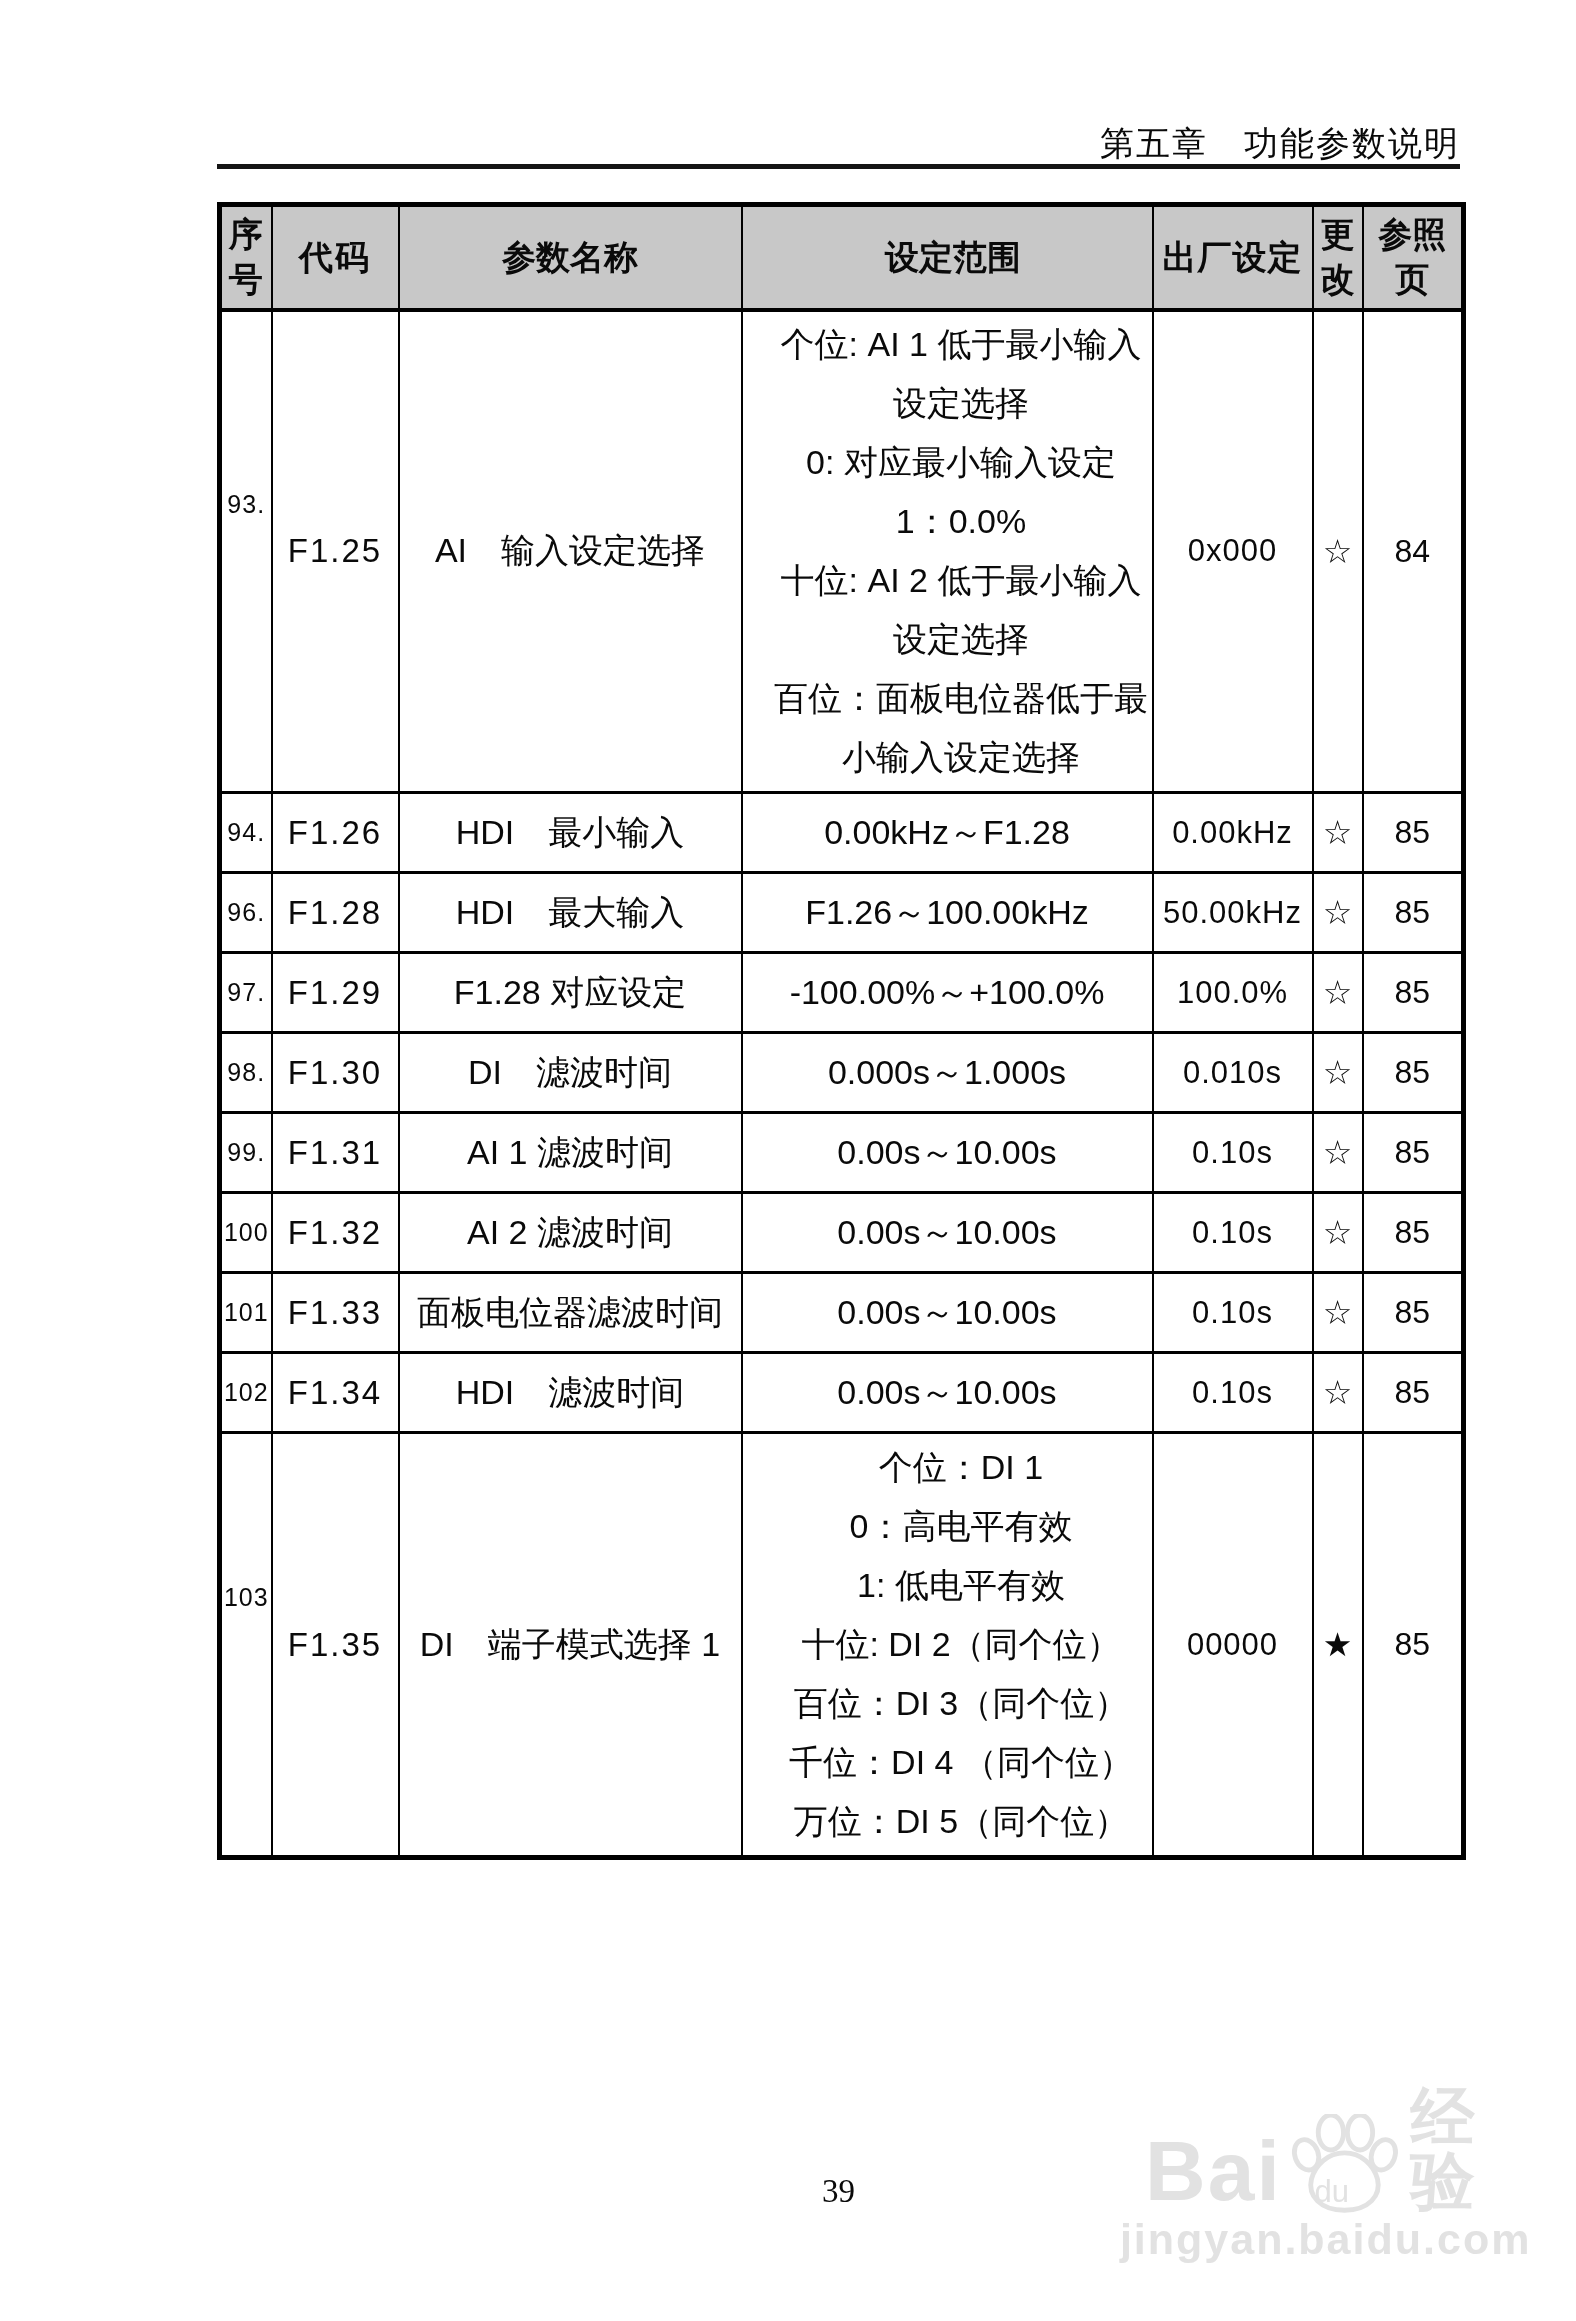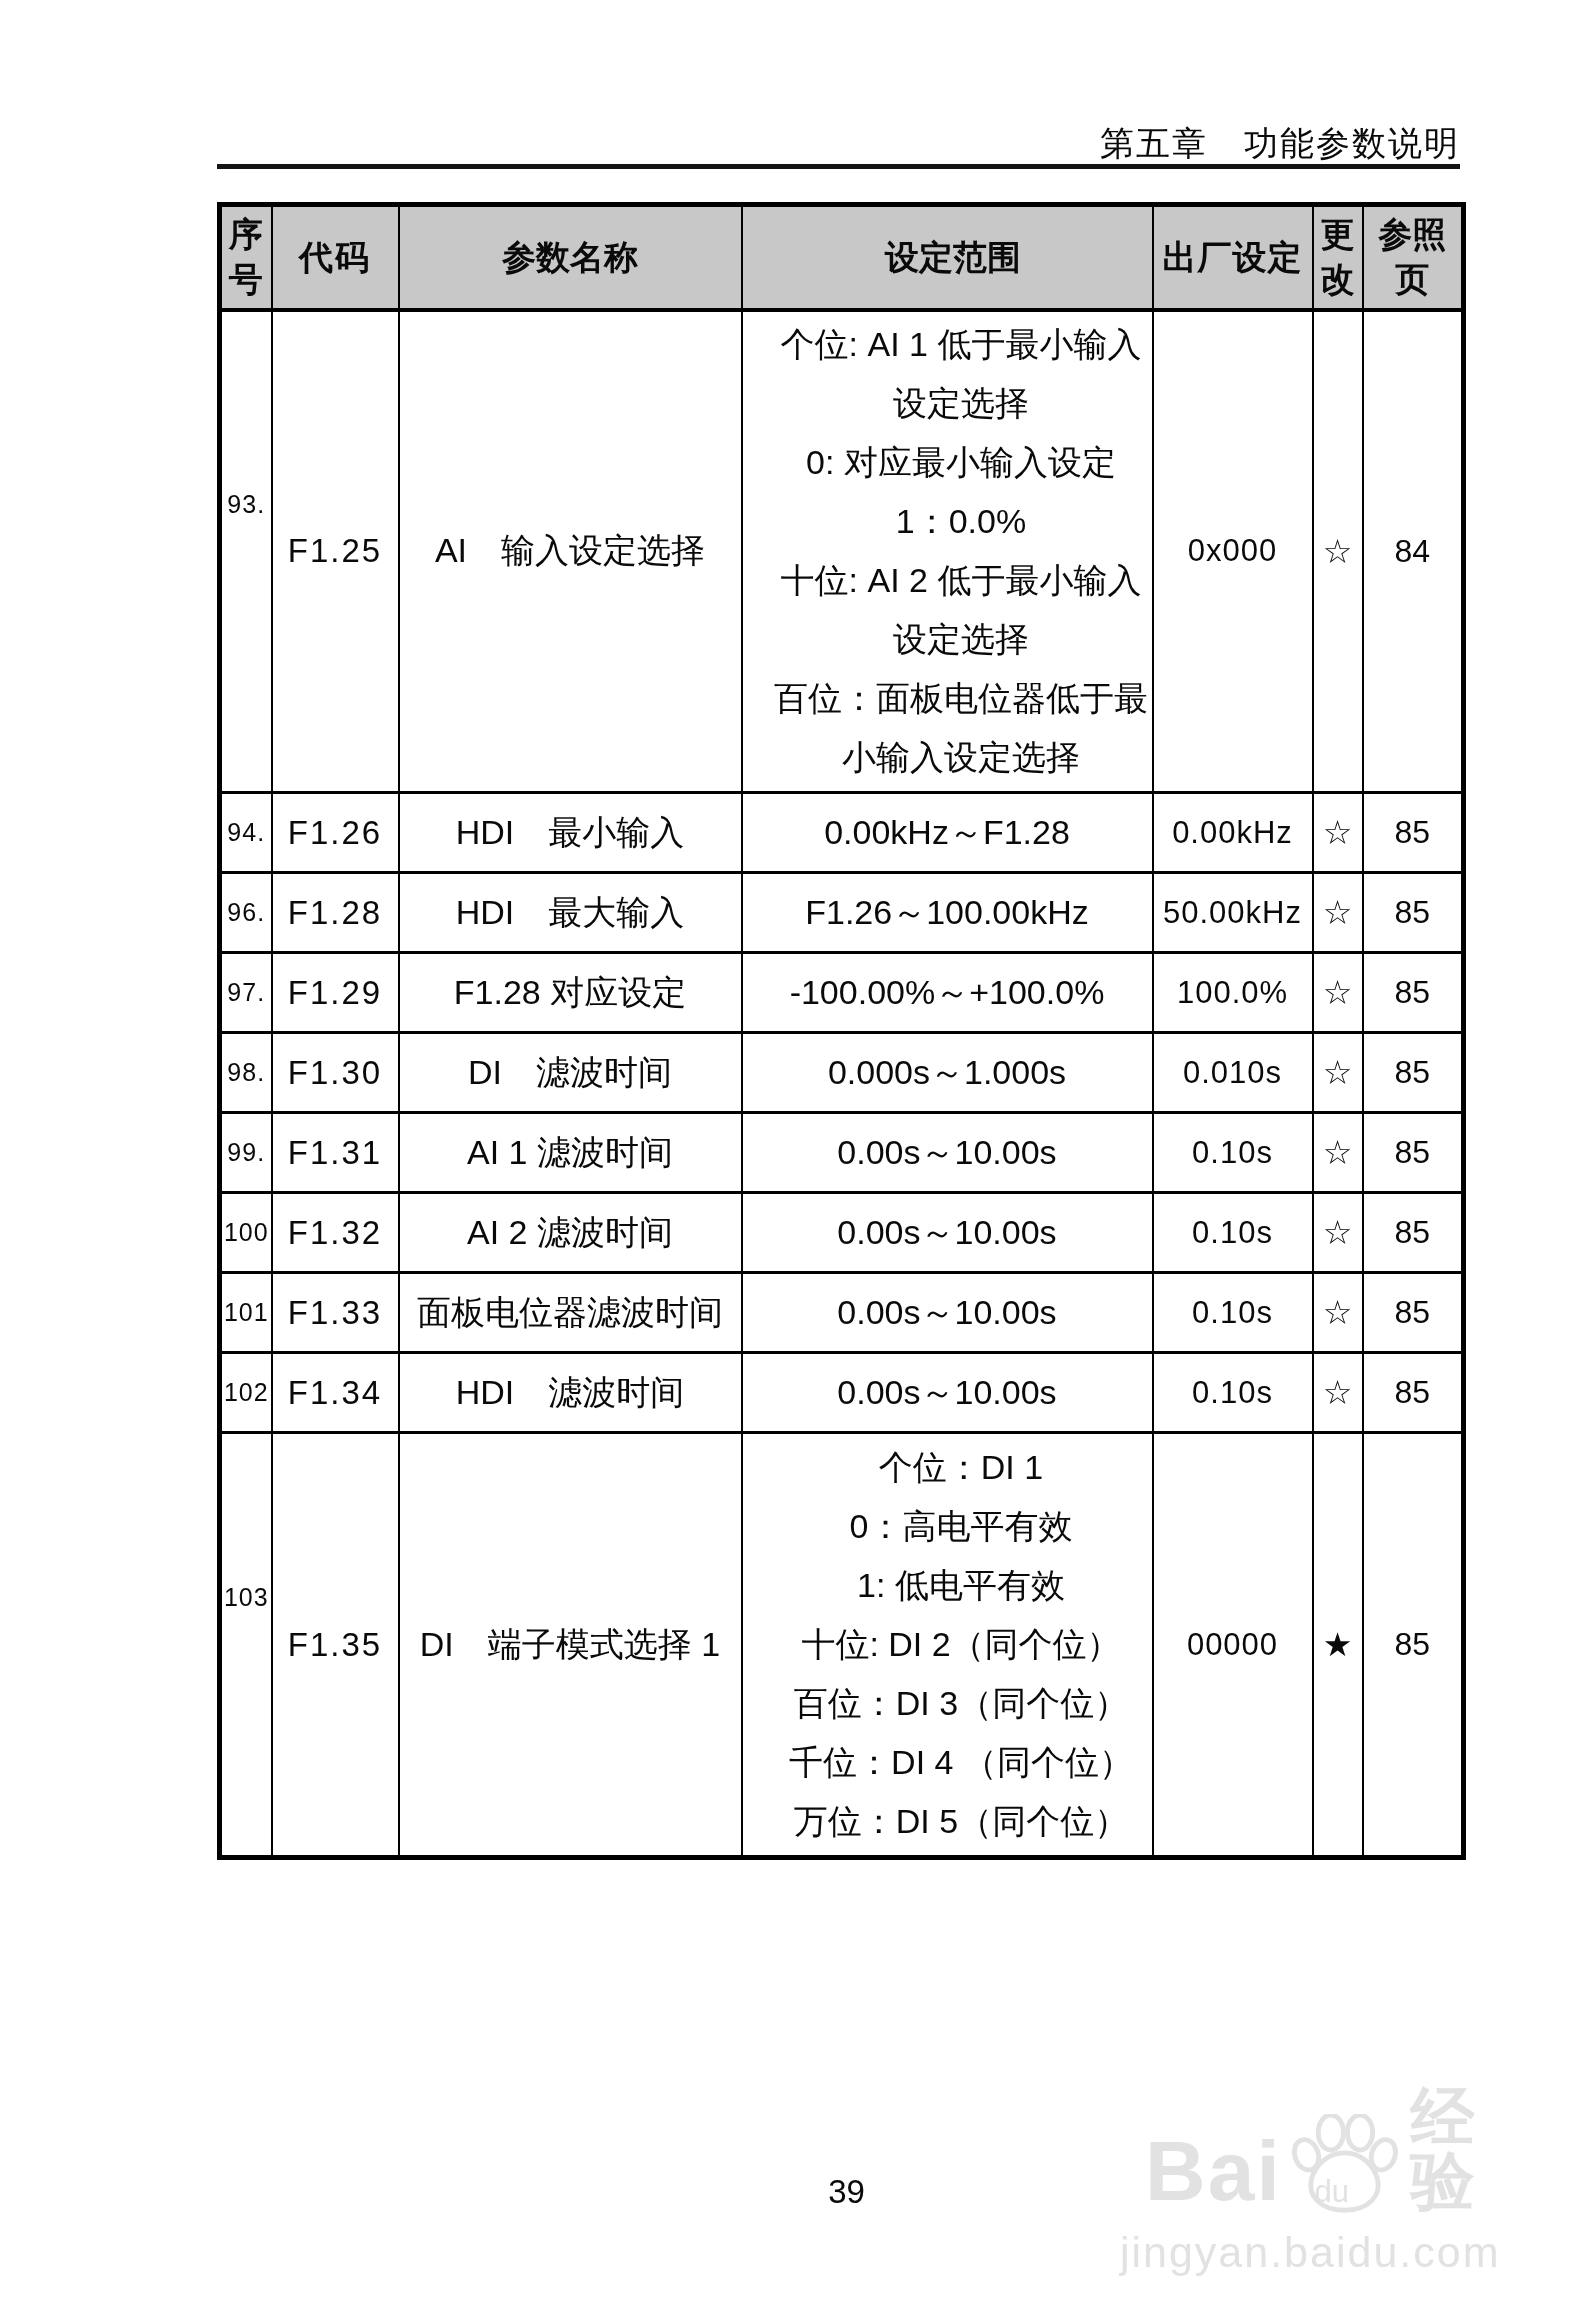--- a/index.html
+++ b/index.html
@@ -42,37 +42,37 @@
   .col-name{text-align:left;font-size:34px;padding-left:11.7px;}
   .col-range{text-align:left;font-size:34px;padding-left:13.7px;}
   .col-range span{display:block;white-space:pre-line;line-height:59px;}
   .col-factory{font-size:31px;letter-spacing:1px;}
   .col-change{font-size:33px;}
   .col-page{font-size:32px;}
   tr.tall .col-range{padding-top:3.9px;padding-bottom:3.9px;padding-left:28px;}
   tr.tall .col-no span{position:relative;top:-47px;text-align:right;}
   
   .page-number{
-    position:absolute;top:2173px;left:225px;width:1243px;
+    position:absolute;top:2173px;left:217px;width:1243px;
     text-align:center;
-    font-family:Liberation Sans, sans-serif;
+    font-family:Liberation Serif, serif;
     font-size:33px;
   }
   
   .watermark{
     position:absolute;left:1114px;top:2085px;width:419px;
     color:#e2e2e2;user-select:none;
   }
   .wm-logo-row{display:flex;align-items:flex-end;}
   .wm-bai{font-size:84px;font-weight:bold;line-height:1;letter-spacing:2px;margin-left:31px;}
   .wm-paw{position:relative;width:115px;height:103px;margin:0 2px -3.9px 3.9px;flex:none;}
   .wm-paw svg{display:block;}
   .wm-du{position:absolute;left:29px;bottom:9.8px;font-size:31px;font-weight:normal;line-height:1;}
   .wm-jingyan{font-size:64px;font-weight:bold;line-height:1;letter-spacing:5.9px;margin-left:8px;}
-  .wm-url{font-size:43px;font-weight:normal;letter-spacing:2px;margin-top:15px;margin-left:5.9px;}
+  .wm-url{font-size:43px;font-weight:bold;letter-spacing:2px;margin-top:2px;margin-left:5.9px;}
 </style>
 </head>
 <body>
 
 <div class="chapter-title">第五章　功能参数说明</div>
 <div class="title-rule"></div>
 
 <table class="param-table">
   <colgroup>
     <col style="width:52px">

